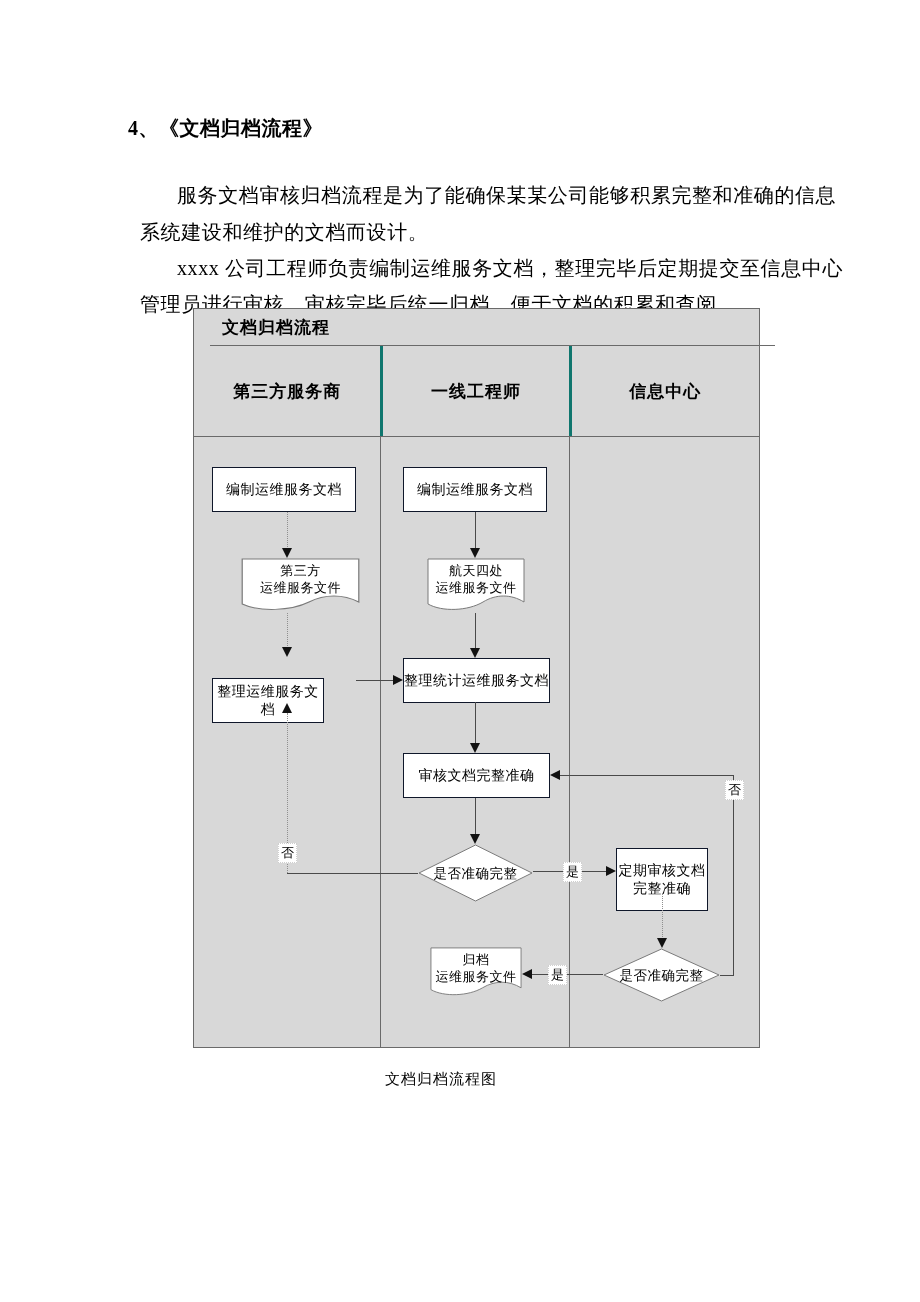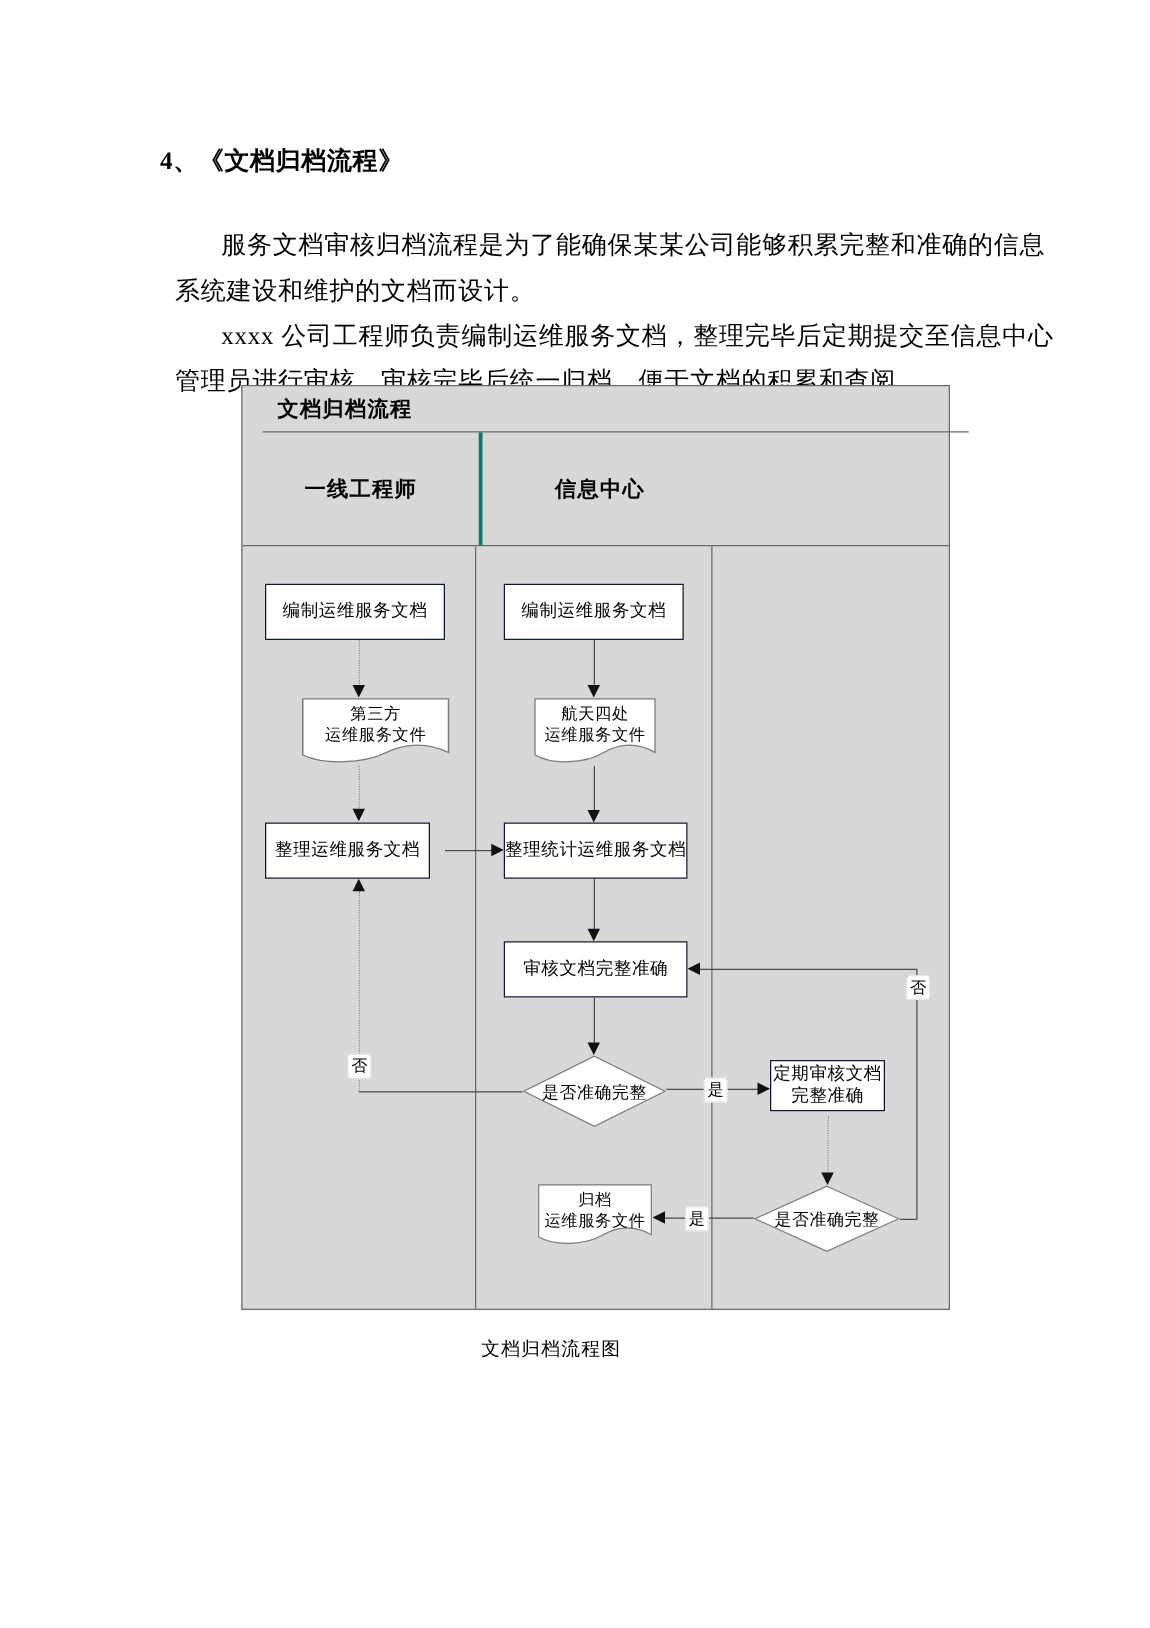--- a/index.html
+++ b/index.html
@@ -76,46 +76,47 @@
 
   <div class="abs doc-heading" style="left:128px; top:115px;">4、《文档归档流程》</div>
   <div class="abs doc-line" style="left:177px; top:155px;">服务文档审核归档流程是为了能确保某某公司能够积累完整和准确的信息</div>
   <div class="abs doc-line" style="left:140px; top:192px;">系统建设和维护的文档而设计。</div>
   <div class="abs doc-line" style="left:177px; top:228px;">xxxx 公司工程师负责编制运维服务文档，整理完毕后定期提交至信息中心</div>
   <div class="abs doc-line" style="left:140px; top:264px;">管理员进行审核，审核完毕后统一归档，便于文档的积累和查阅。</div>
 
   <div class="abs chart">
     <div class="chart-title-row">文档归档流程</div>
     <div class="lane-header-row">
+      <div class="lane-header w1">第三方服务商</div>
       <div class="lane-header w2">一线工程师</div>
       <div class="lane-header w3">信息中心</div>
     </div>
     <div class="lane-body-row">
       <div class="lane-body w1"></div>
       <div class="lane-body w2"></div>
       <div class="lane-body w3"></div>
     </div>
   </div>
 
   <div class="node" style="left:212px; top:467px; width:144px; height:45px;">
     <span>编制运维服务文档</span>
   </div>
   <div class="node" style="left:403px; top:467px; width:144px; height:45px;">
     <span>编制运维服务文档</span>
   </div>
-  <div class="node" style="left:212px; top:658px; width:132px; height:45px;">
+  <div class="node" style="left:212px; top:678px; width:112px; height:45px;">
     <span>整理运维服务文档</span>
   </div>
   <div class="node" style="left:403px; top:658px; width:147px; height:45px;">
     <span>整理统计运维服务文档</span>
   </div>
   <div class="node" style="left:403px; top:753px; width:147px; height:45px;">
     <span>审核文档完整准确</span>
   </div>
-  <div class="node" style="left:616px; top:848px; width:92px; height:41px;">
+  <div class="node" style="left:616px; top:848px; width:92px; height:63px;">
     <span>定期审核文档</span>
     <span>完整准确</span>
   </div>
 
   <div class="shape doc-shape" style="left:241px; top:558px; width:119px; height:55px;">
     <svg viewBox="0 0 98 55" preserveAspectRatio="none">
       <path d="M1,1 H97 V44 C84,36 69,36 56,44 C41,53 15,54 1,46 Z" fill="#ffffff" stroke="#7a7a7a" stroke-width="1"></path>
     </svg>
     <div class="txt">
       <span>第三方</span>

